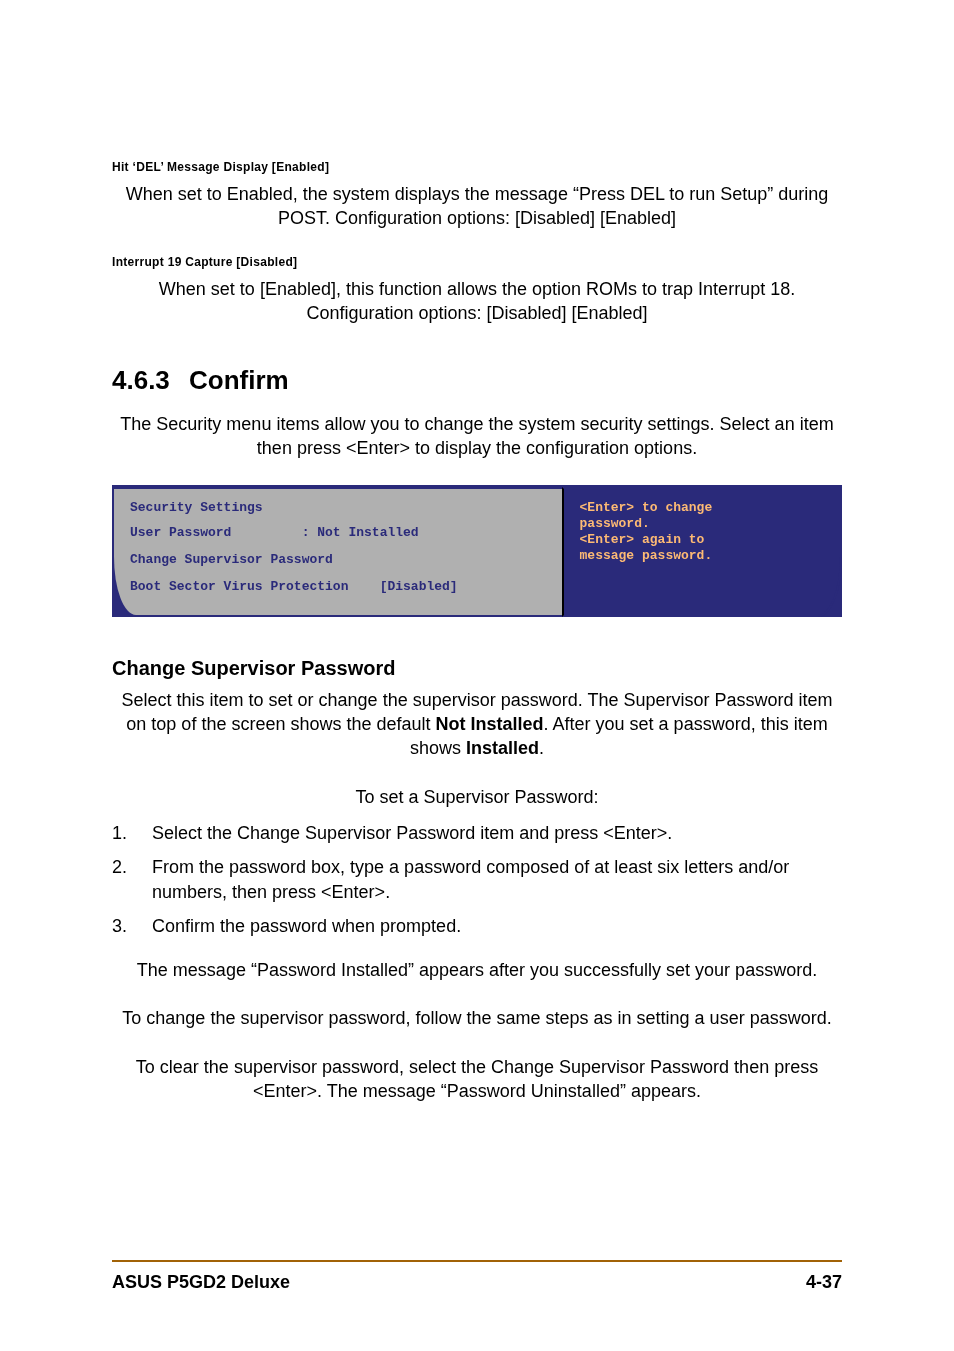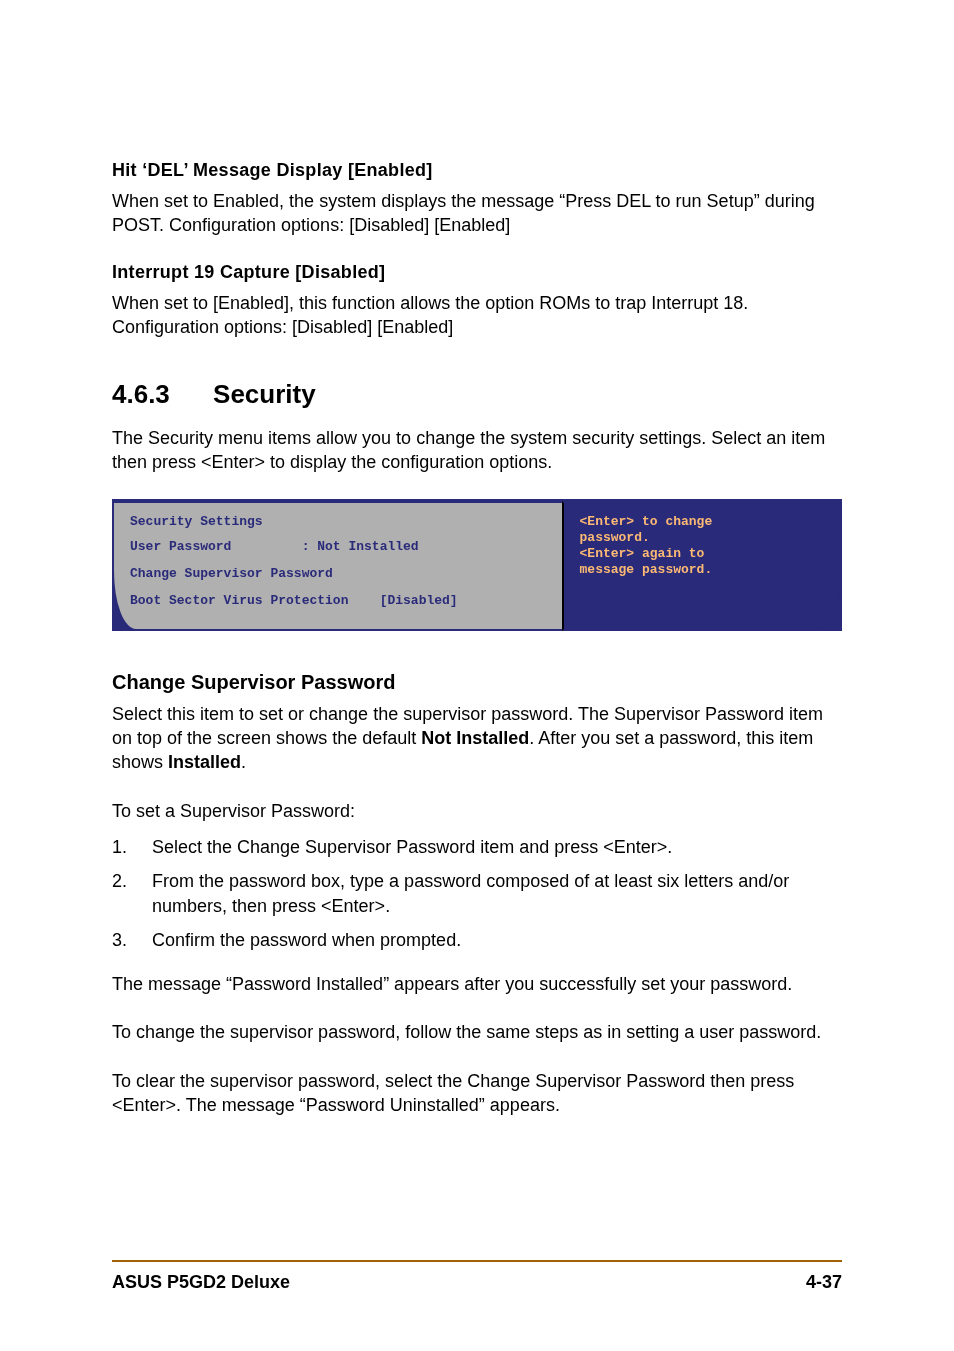--- a/index.html
+++ b/index.html
@@ -6,39 +6,40 @@
     body {
       font-family: Arial, Helvetica, sans-serif;
       width: 954px;
       height: 1351px;
       background: #fff;
       color: #000;
       padding: 160px 112px 60px 112px;
       position: relative;
     }
     .section-heading {
-      font-size: 18px;
+      font-size: 12px;
       font-weight: bold;
       margin-bottom: 8px;
       letter-spacing: 0.3px;
     }
     .body-text {
       font-size: 18px;
       line-height: 1.35;
       margin-bottom: 24px;
+      text-align: center;
     }
     .big-heading {
       font-size: 26px;
       font-weight: bold;
       margin-top: 40px;
       margin-bottom: 16px;
     }
     .big-number {
       display: inline-block;
-      margin-right: 36px;
+      margin-right: 12px;
     }
     .bios-box {
       width: 100%;
       margin: 14px 0 40px 0;
     }
     .bios-header {
       background: #2a2a7a;
       color: #fff;
       text-align: center;
       font-family: "Courier New", monospace;
@@ -124,21 +125,21 @@
   <div class="body-text">When set to Enabled, the system displays the message “Press DEL to run Setup” during POST. Configuration options: [Disabled] [Enabled]</div>
 </div>
 
 <div>
   <div class="section-heading">Interrupt 19 Capture [Disabled]</div>
   <div class="body-text">When set to [Enabled], this function allows the option ROMs to trap Interrupt 18. Configuration options: [Disabled] [Enabled]</div>
 </div>
 
 <div class="big-heading">
   <span class="big-number">4.6.3</span>
-  <span>Security</span>
+  <span>Confirm</span>
 </div>
 <div class="body-text">The Security menu items allow you to change the system security settings. Select an item then press &lt;Enter&gt; to display the configuration options.</div>
 
 <div class="bios-box">
   <div class="bios-body">
     <div class="bios-left">
       <div class="bios-row bios-title">Security Settings</div>
       <div class="bios-row"><span>User Password</span>         <span>: Not Installed</span></div>
       <div class="bios-row bios-item">Change Supervisor Password</div>
       <div class="bios-row bios-item"><span>Boot Sector Virus Protection</span>    <span>[Disabled]</span></div>

